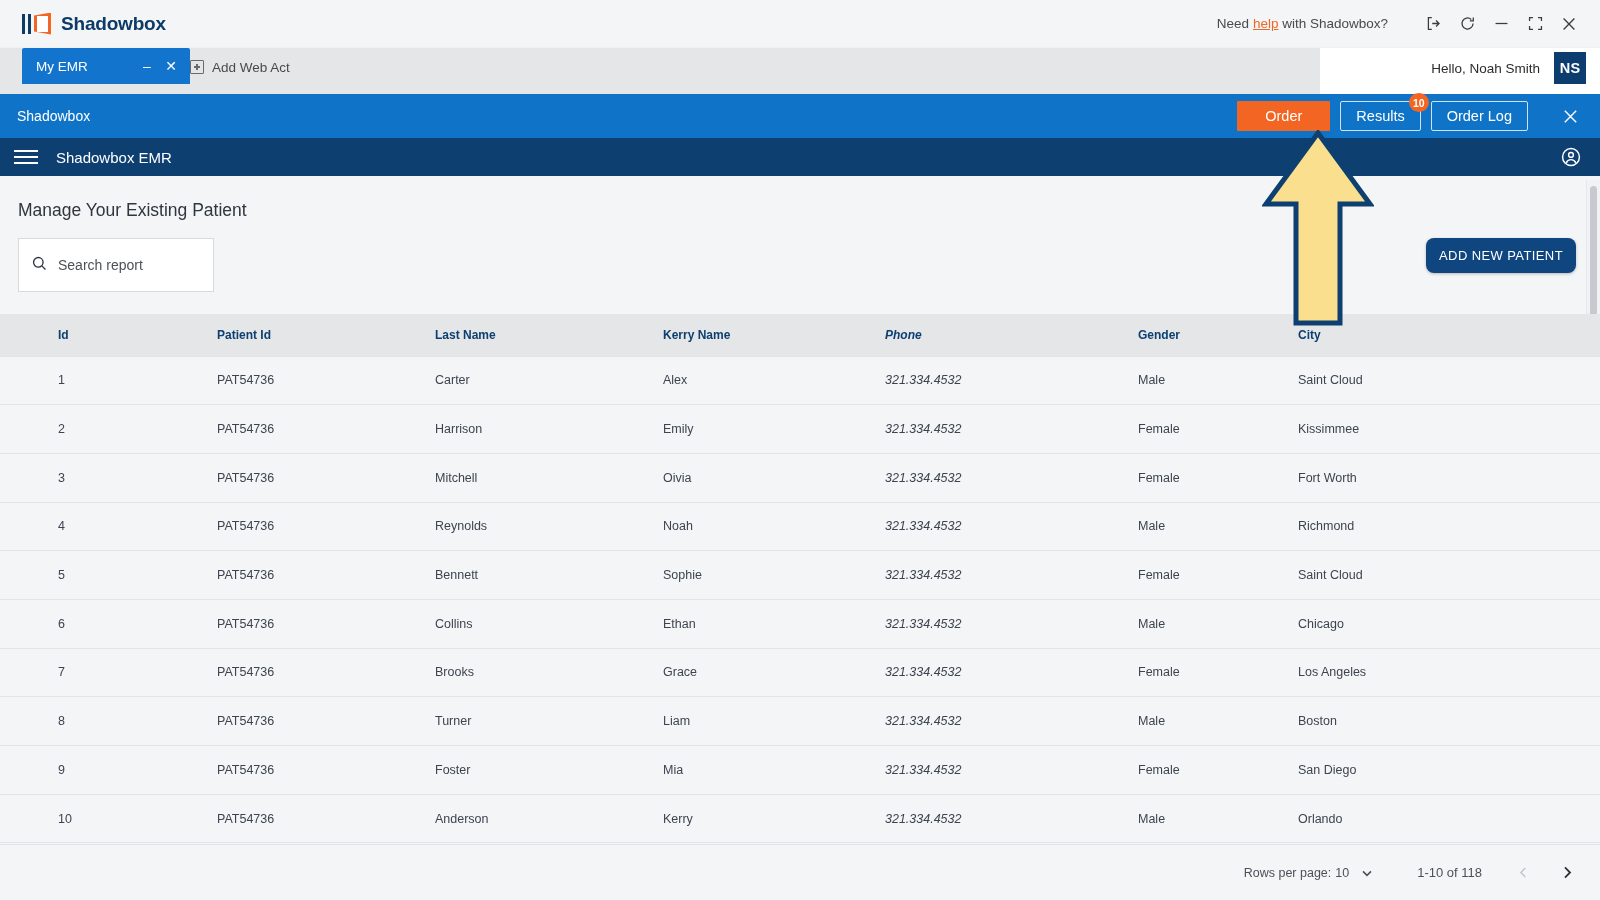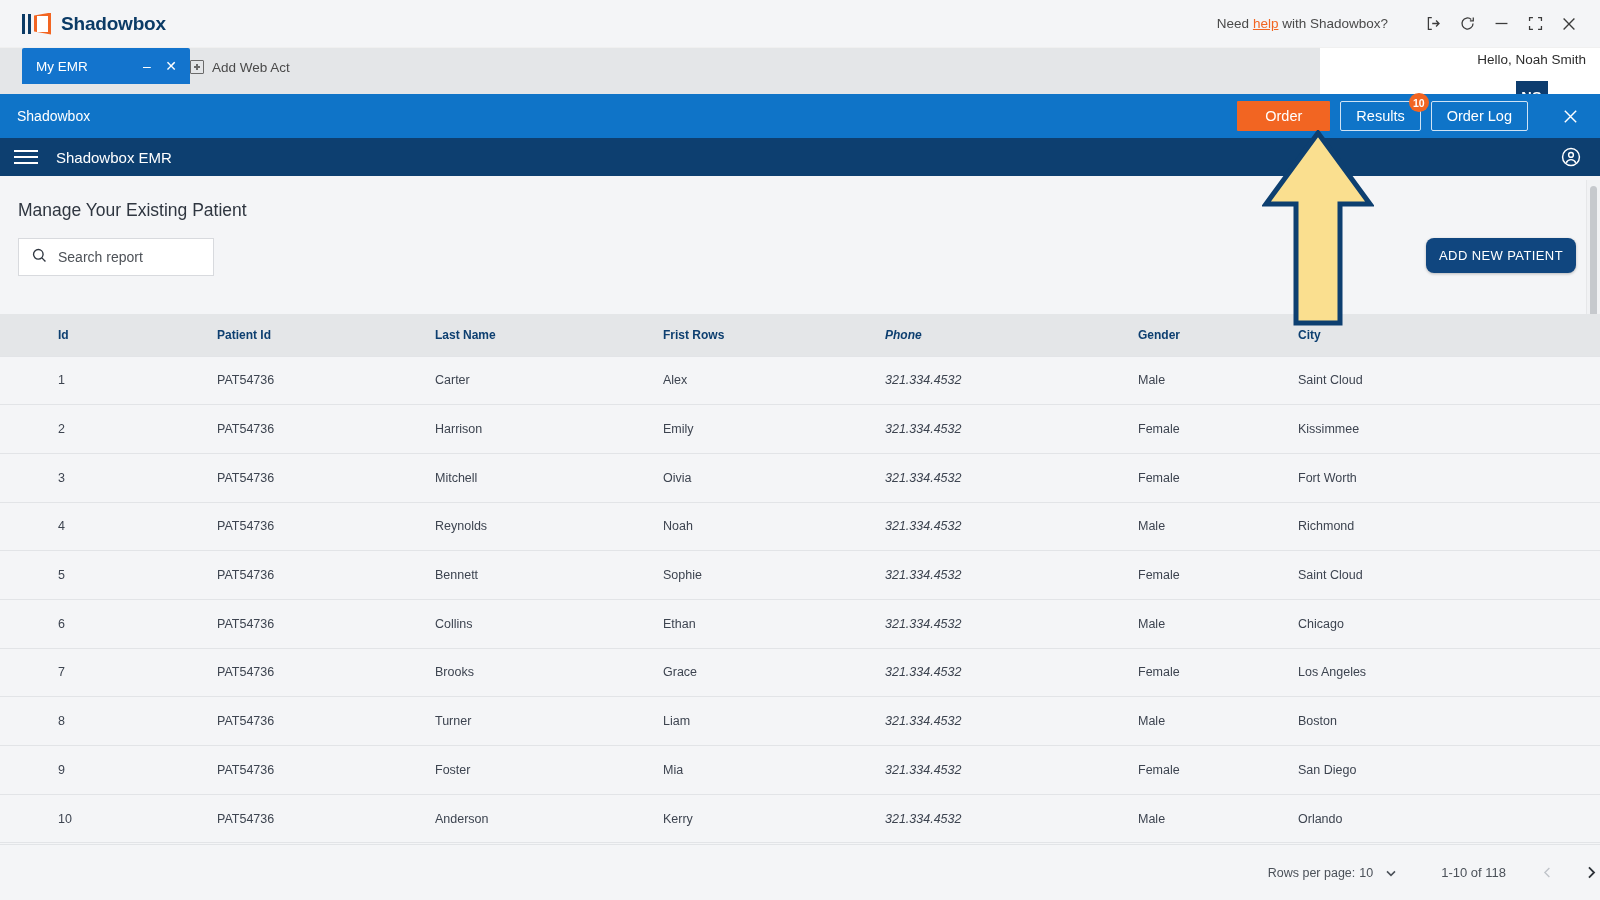--- a/index.html
+++ b/index.html
@@ -63,21 +63,21 @@
   .add-ico {
     width: 14px; height: 14px; border: 1.4px solid #6a6a6a; position: relative; border-radius: 1px;
   }
   .add-ico:before, .add-ico:after {
     content:""; position:absolute; background:#6a6a6a;
   }
   .add-ico:before { left: 2.5px; top: 5.3px; width: 6px; height: 1.4px; }
   .add-ico:after  { top: 2.5px; left: 5.3px; height: 6px; width: 1.4px; }
 
   .hello-wrap {
-    position: absolute; right: 14px; top: 52px; display: flex; align-items: center; gap: 14px; flex-direction: column;
+    position: absolute; right: 14px; top: 52px; display: flex; align-items: center; gap: 14px;
   }
   .hello-text { font-size: 13.5px; color: #2c2c2c; }
   .avatar {
     width: 32px; height: 32px; background: #0d3c6e; color: #fff;
     display: flex; align-items: center; justify-content: center;
     font-size: 14.5px; font-weight: bold; letter-spacing: 0.3px;
   }
 
   
   .appbar {
@@ -115,21 +115,21 @@
   .emr-title { color: #fff; font-size: 15px; margin-left: 18px; }
   .account-icon { margin-left: auto; margin-right: 18px; color: #fff; display:flex; }
 
   
   .content {
     position: absolute; left: 0; top: 176px; width: 1600px; height: 724px;
     background: #f4f5f7;
   }
   .page-title { margin: 24px 0 0 18px; font-size: 17.5px; color: #2f3640; }
   .search-box {
-    margin: 17px 0 0 18px; width: 196px; height: 38px; background: #fff;
+    margin: 17px 0 0 18px; width: 196px; height: 54px; background: #fff;
     border: 1px solid #d8dade; display: flex; align-items: center; gap: 10px; padding: 0 12px;
   }
   .search-input {
     border: none; outline: none; font-size: 14px; color: #3b3f46; width: 130px;
     font-family: "Liberation Sans", sans-serif; background: transparent;
   }
   .search-input::placeholder { color: #4d5157; }
   .btn-add-patient {
     position: absolute; right: 24px; top: 62px;
     background: #10467f; color: #fff; border: none; font-size: 13px;
@@ -155,21 +155,21 @@
   .c-first   { width: 222px; }
   .c-phone   { width: 253px; font-style: italic; }
   .c-gender  { width: 160px; }
   .c-city    { width: 302px; }
   th.c-pid, td.c-pid { padding-left: 2px !important; }
 
   
   .pagination {
     position: absolute; left: 0; bottom: 0; width: 1600px; height: 56px;
     background: #f4f5f7; border-top: 1px solid #e2e4e7;
-    display: flex; align-items: center; justify-content: flex-end; gap: 0;
+    display: flex; align-items: center; justify-content: flex-end; padding-right: 24px; gap: 0;
   }
   .rows-label { font-size: 12.5px; color: #4b5159; }
   .rows-value { font-size: 12.5px; color: #4b5159; margin-left: 4px; }
   .chev-down { margin-left: 10px; color: #4b5159; display: flex; }
   .range-label { font-size: 13px; color: #4b5159; margin-left: 42px; }
   .pg-prev { margin-left: 34px; color: #bfc3c9; display: flex; }
   .pg-next { margin-left: 28px; color: #2d3238; display: flex; }
 
   
   .vscroll {
@@ -303,21 +303,21 @@
     <div class="vscroll-track"></div>
     <div class="vscroll"></div>
 
     <div class="table-wrap">
       <table>
         <thead>
           <tr>
             <th class="c-id">Id</th>
             <th class="c-pid">Patient Id</th>
             <th class="c-last">Last Name</th>
-            <th class="c-first">Frist Rows</th>
+            <th class="c-first">Kerry Name</th>
             <th class="c-phone">Phone</th>
             <th class="c-gender">Gender</th>
             <th class="c-city">City</th>
           </tr>
         </thead>
         <tbody id="tbody">
             <tr>
               <td class="c-id">1</td>
               <td class="c-pid">PAT54736</td>
               <td class="c-last">Carter</td>

